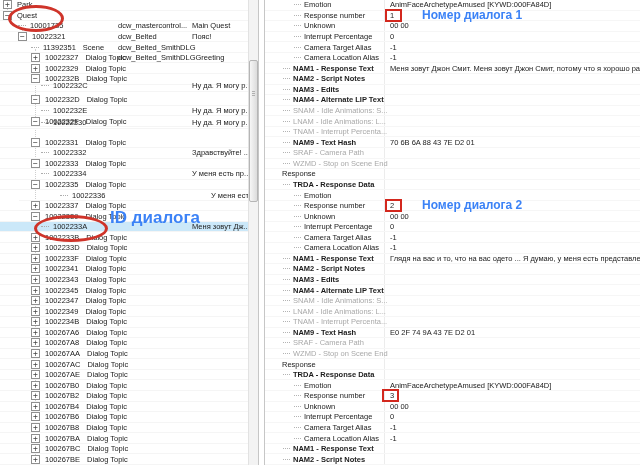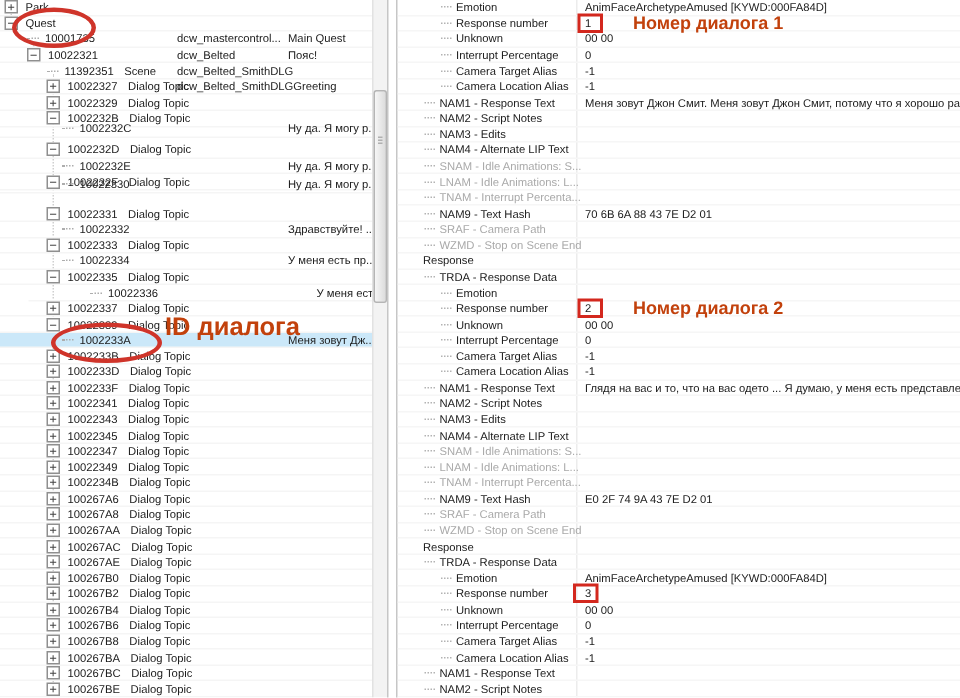--- a/index.html
+++ b/index.html
@@ -33,32 +33,32 @@
   
   #right-pane{position:absolute;left:264px;top:0;width:376px;height:465px;box-sizing:border-box;
     border-left:1px solid #c6c6c6;background:#fff;overflow:hidden}
   #vline{position:absolute;left:119px;top:0;height:465px;border-left:1px solid #ececec;z-index:0}
   .rrow{position:absolute;left:0;width:376px;height:10.57px;box-sizing:border-box;
     border-bottom:1px solid #f6f6f6;z-index:1}
   .lbl{position:absolute;left:0;top:0;height:100%;display:flex;align-items:center;white-space:nowrap}
   .ind0{padding-left:17px}.ind1{padding-left:18px}.ind2{padding-left:29px}
   .rdash{width:7px;border-top:1px dotted #b3b3b3;margin-right:3px;flex:none}
   .gray{color:#a9a9a9}
-  .bold{font-weight:normal}
+  .bold{font-weight:bold}
   .val{position:absolute;left:125px;top:0;height:100%;display:flex;align-items:center;white-space:nowrap}
   
   #overlay{position:absolute;left:0;top:0;width:640px;height:465px;pointer-events:none;z-index:10}
   .circle{position:absolute;border:3px solid #cf342a;border-radius:50%}
   #circle-quest{left:8px;top:5px;width:50px;height:21px}
   #circle-id{left:34px;top:215px;width:68px;height:21px}
   .numbox{position:absolute;width:17px;height:13px;box-sizing:border-box;border:2px solid #d3281e}
   #numbox-1{left:385px;top:9px}
   #numbox-2{left:385px;top:199px}
   #numbox-3{left:382px;top:389px}
-  .ann{position:absolute;color:#c2410c;font-weight:bold;font-size:12px;line-height:13px;white-space:nowrap}
+  .ann{position:absolute;color:#3b82f6;font-weight:bold;font-size:12px;line-height:13px;white-space:nowrap}
   #ann-id{left:110px;top:212px;font-size:17px;line-height:11px}
   #ann-1{left:422px;top:9px}
   #ann-2{left:422px;top:199px}
   #ann-3{left:419px;top:389px}
 </style>
 </head>
 <body>
 
 <div id="left-pane">
   <div class="guide" style="left:7px;top:6px;height:12px"></div>

